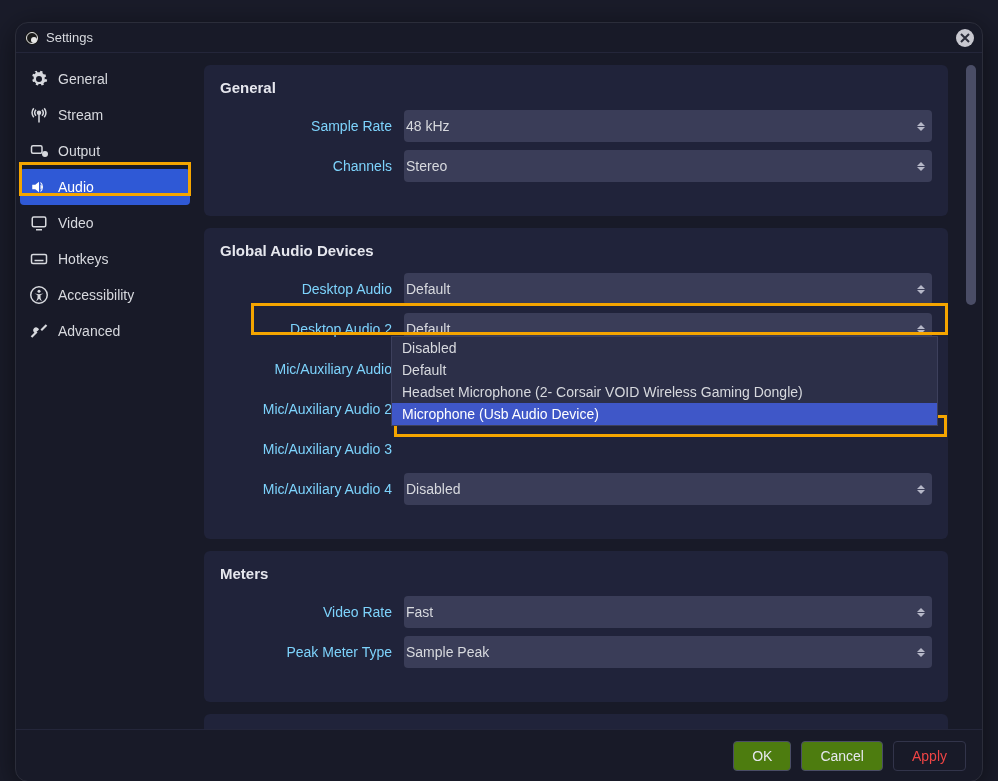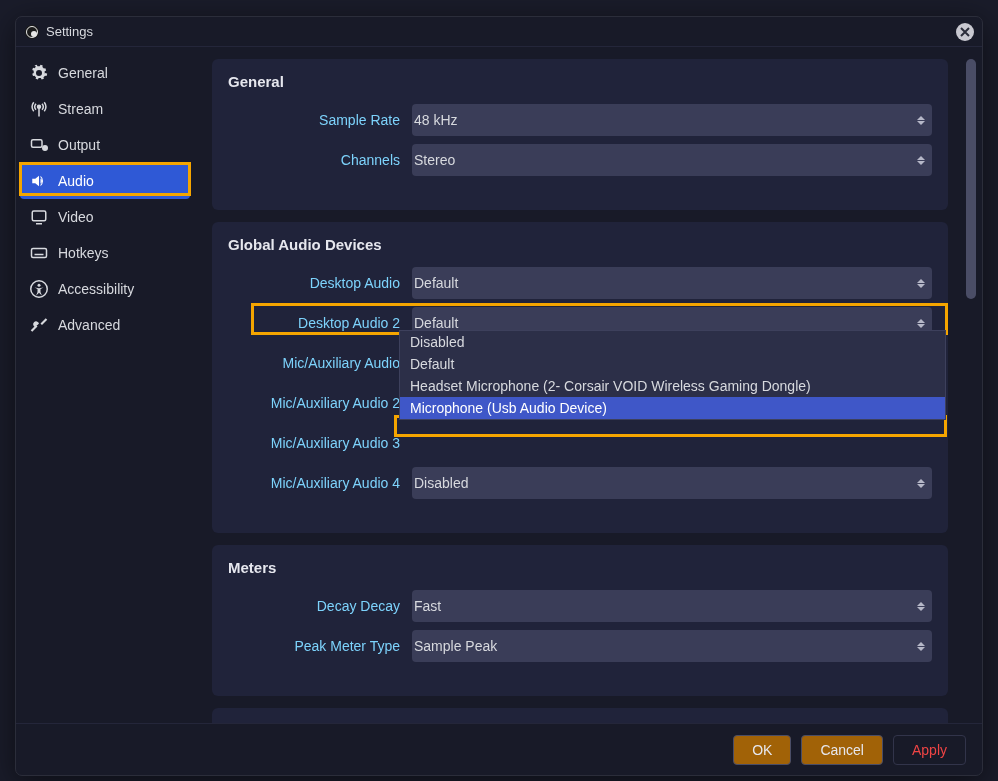--- a/index.html
+++ b/index.html
@@ -1,24 +1,24 @@
 <!DOCTYPE html>
 <html><head>
 <meta charset="utf-8">
 <style>
   * { box-sizing: border-box; margin: 0; padding: 0; }
   html, body { width: 998px; height: 781px; font-family: "Segoe UI", "Helvetica Neue", Arial, sans-serif; background: #1a1c2a; color: #d7d9de; overflow: hidden; font-size: 14px; }
-  .window { position: absolute; left: 15px; top: 16px; width: 968px; height: 760px; background: #181a28; border: 1px solid #2b2d3a; border-radius: 7px; display: flex; flex-direction: column; box-shadow: 0 6px 30px rgba(0,0,0,.5); }
+  .window { position: absolute; left: 15px; top: 22px; width: 968px; height: 760px; background: #181a28; border: 1px solid #2b2d3a; border-radius: 13px; display: flex; flex-direction: column; box-shadow: 0 6px 30px rgba(0,0,0,.5); }
   .titlebar { height: 30px; display: flex; align-items: center; padding: 0 8px; border-bottom: 1px solid #24263a; }
   .titlebar .app-icon { width: 16px; height: 16px; margin-right: 6px; }
   .titlebar .title { font-size: 13px; }
   .titlebar .spacer { flex: 1; }
   .close-btn { width: 18px; height: 18px; border-radius: 50%; background: #c8c8d0; color: #2b2d3a; display: flex; align-items: center; justify-content: center; font-weight: bold; cursor: pointer; }
   .close-btn svg { width: 10px; height: 10px; }
-  .body { flex: 1; display: flex; min-height: 0; gap: 8px; }
+  .body { flex: 1; display: flex; min-height: 0; }
   .sidebar { width: 176px; padding: 8px 2px 8px 4px; }
   .side-item { display: flex; align-items: center; gap: 10px; padding: 9px 10px; border-radius: 4px; cursor: pointer; font-size: 14px; }
   .side-item.active { background: #2f59d6; color: #fff; }
   .side-item .sicon { width: 18px; height: 18px; display: flex; align-items: center; justify-content: center; }
   .highlight-box { position: absolute; border: 3px solid #f5a500; pointer-events: none; }
   .main { flex: 1; position: relative; display: flex; min-height: 0; }
   .scroll { flex: 1; overflow: hidden; padding: 12px 18px 12px 12px; display: flex; flex-direction: column; gap: 12px; }
   .section { background: #20233a; border-radius: 6px; padding: 14px 16px 18px 16px; }
   .section h3 { font-size: 15px; font-weight: 700; margin-bottom: 14px; color: #e6e7ee; }
   .row { display: flex; align-items: center; gap: 12px; margin-bottom: 8px; }
@@ -29,21 +29,21 @@
   .spin { position: absolute; right: 4px; top: 4px; bottom: 4px; width: 14px; display: flex; flex-direction: column; justify-content: center; gap: 1px; }
   .spin .tri { width: 0; height: 0; border-left: 4px solid transparent; border-right: 4px solid transparent; margin: 0 auto; }
   .spin .up { border-bottom: 4px solid #b6b8c8; }
   .spin .dn { border-top: 4px solid #b6b8c8; }
   .dropdown-list { position: absolute; background: #2c2f48; border: 1px solid #3d405c; z-index: 50; }
   .dropdown-list .opt { padding: 3px 10px; font-size: 14px; cursor: pointer; }
   .dropdown-list .opt.sel { background: #3f57c8; color: #fff; }
   .vscroll { width: 10px; background: transparent; border-radius: 5px; margin: 12px 6px 12px 0; position: relative; }
   .vscroll .thumb { position: absolute; left: 0; right: 0; background: #4a4d66; border-radius: 5px; }
   .footer { height: 52px; border-top: 1px solid #24263a; display: flex; align-items: center; justify-content: flex-end; gap: 10px; padding: 0 16px; }
-  .btn { height: 30px; padding: 0 18px; border-radius: 4px; background: #a16207; border: 1px solid #4a4d66; color: #e6e7ee; cursor: pointer; font-size: 14px; display: flex; align-items: center; }
+  .btn { height: 30px; padding: 0 18px; border-radius: 4px; background: #4d7c0f; border: 1px solid #4a4d66; color: #e6e7ee; cursor: pointer; font-size: 14px; display: flex; align-items: center; }
   .btn.disabled { color: #ef4444; border-color: #32344a; background: transparent; cursor: default; }
   svg { display: block; }
 </style>
 </head>
 <body>
 
 <div class="window">
 
   <div class="titlebar">
     <span class="app-icon">
@@ -216,21 +216,21 @@
                   <span class="tri up"></span>
                   <span class="tri dn"></span>
                 </span>
             </div>
           </div>
         </div>
 
         <div class="section">
           <h3>Meters</h3>
           <div class="row">
-            <div class="lbl">Decay Decay</div>
+            <div class="lbl">Video Rate</div>
             <div class="select">
               <span class="val">Fast</span>
               <span class="spin">
                   <span class="tri up"></span>
                   <span class="tri dn"></span>
                 </span>
             </div>
           </div>
           <div class="row">
             <div class="lbl">Peak Meter Type</div>

